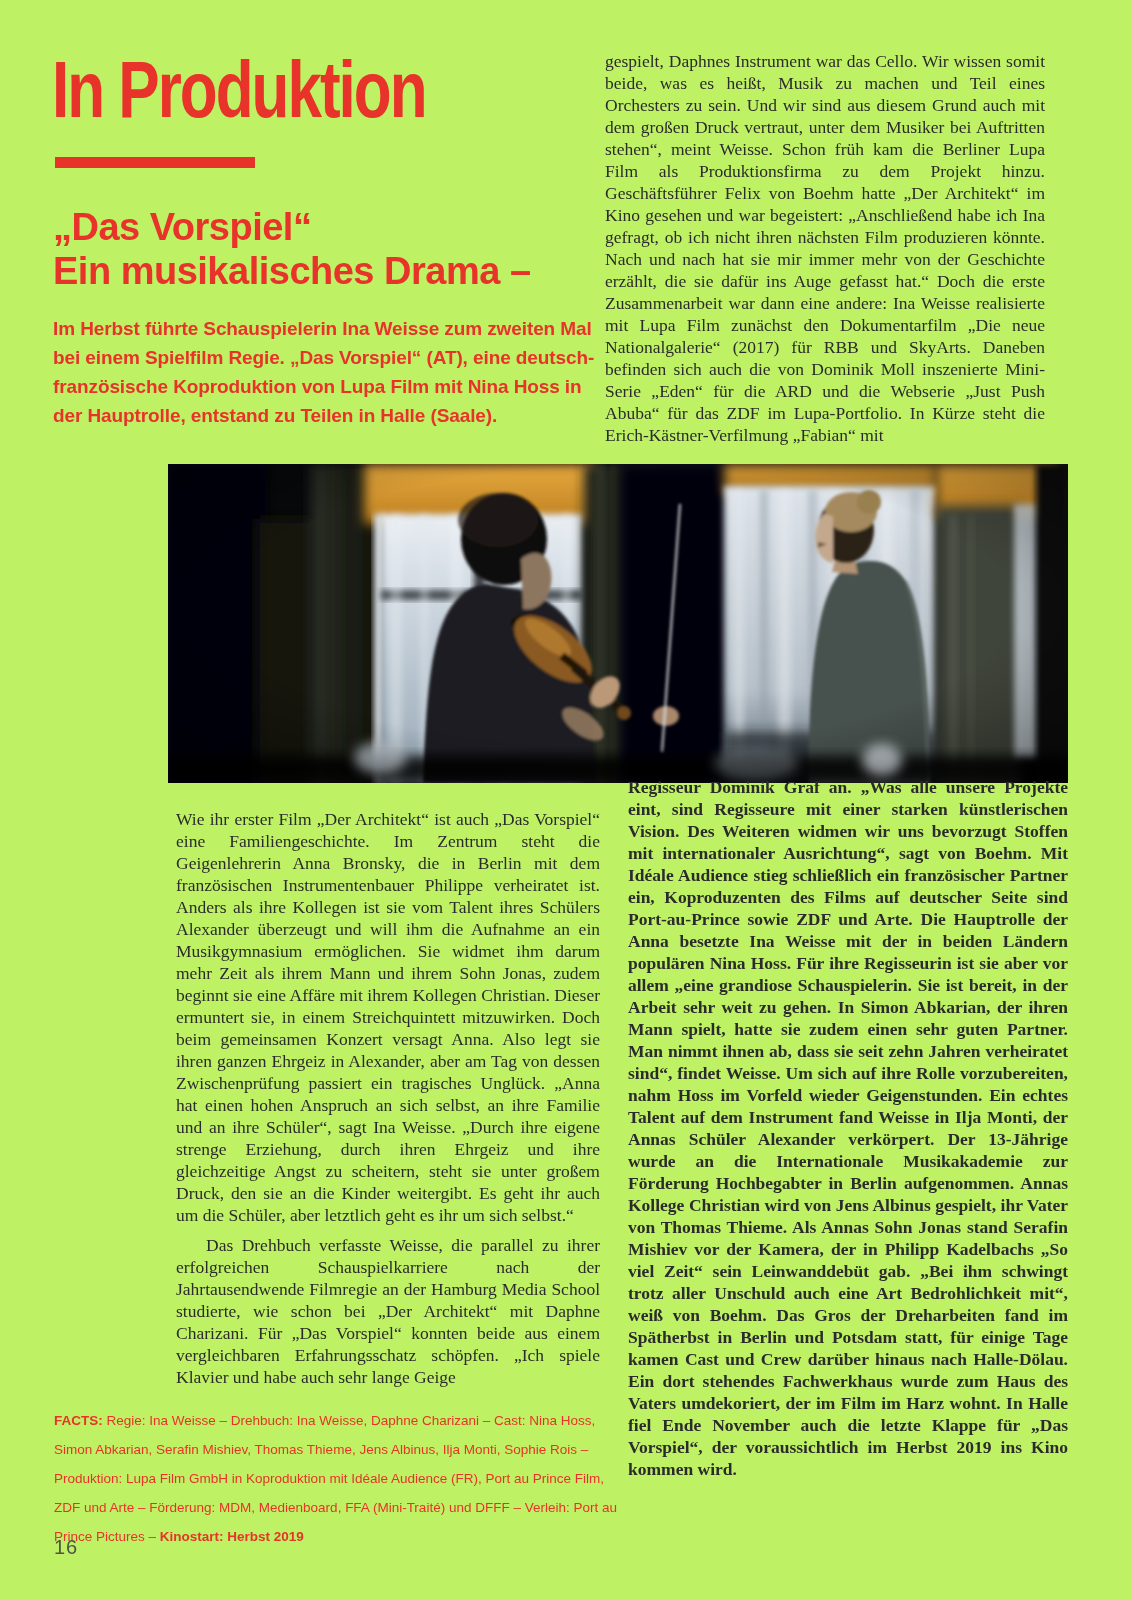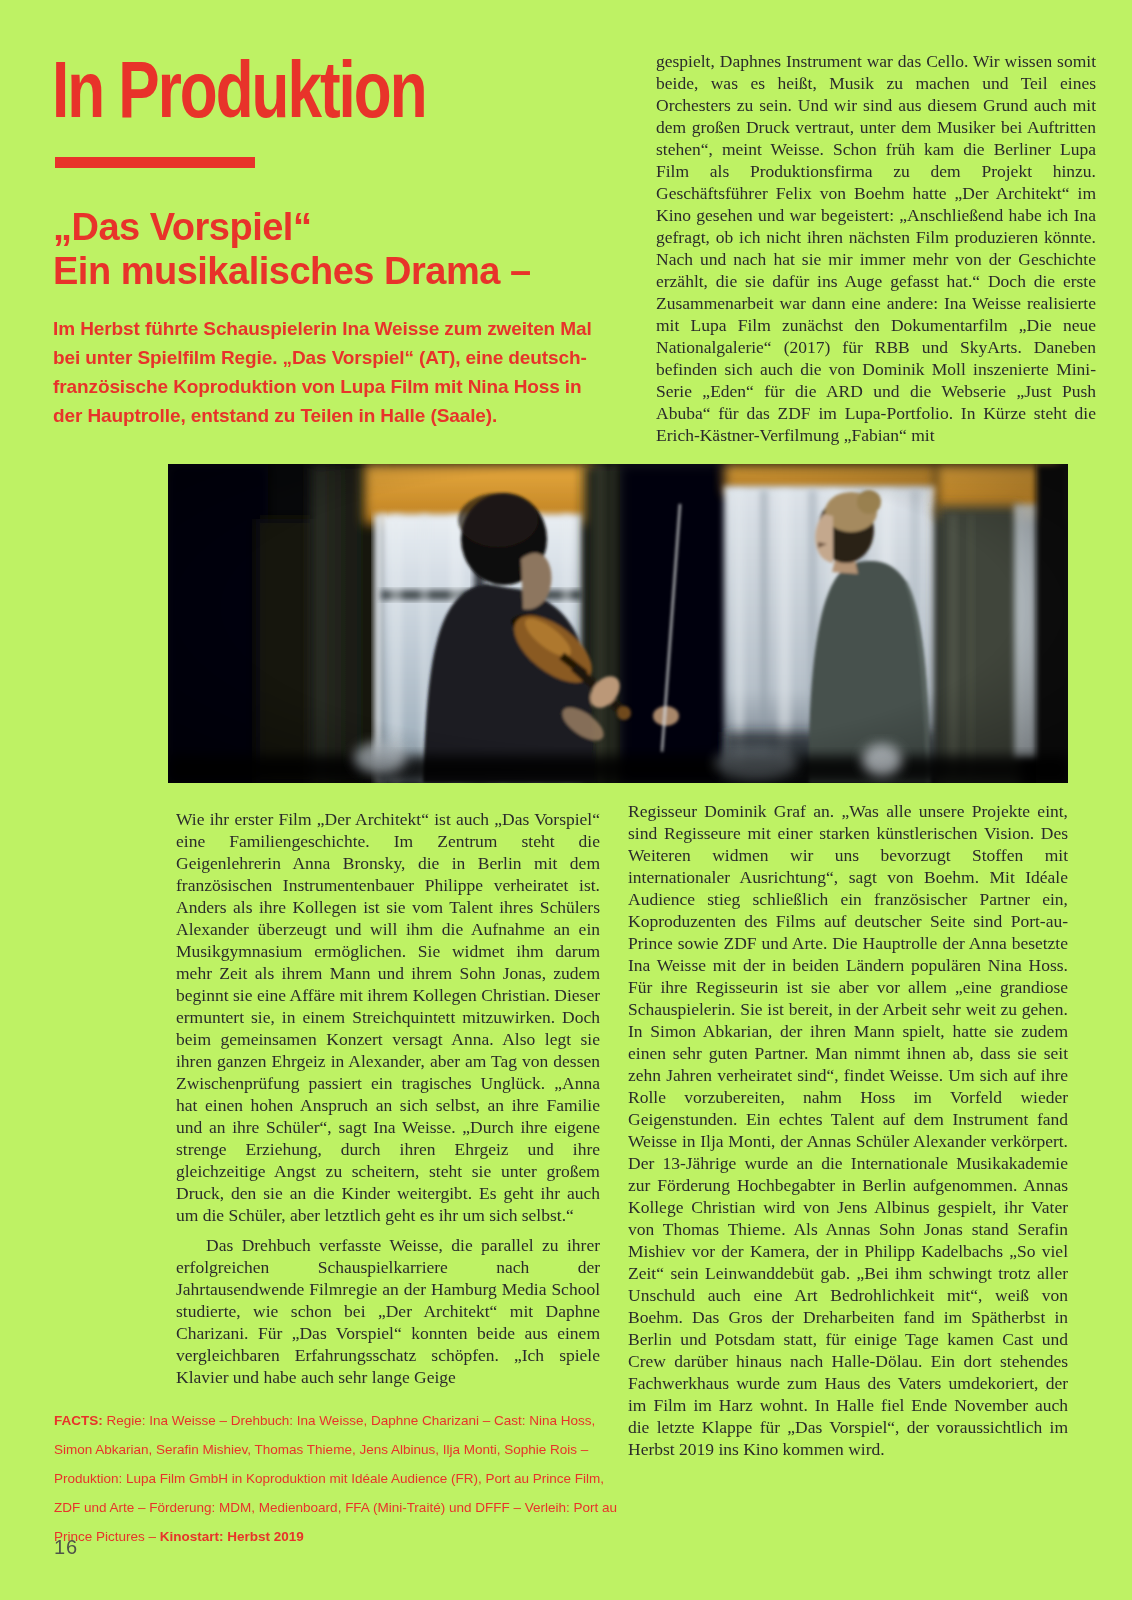--- a/index.html
+++ b/index.html
@@ -40,23 +40,23 @@
   }
 
   
   .bodycol{
     font-family:"Liberation Serif",serif;
     color:var(--bodytext);
     font-size:17.5px;line-height:22px;
     text-align:justify;
     hyphens:auto;-webkit-hyphens:auto;
   }
-  #col-right-top{left:656px;top:50px;width:440px;}
+  #col-right-top{left:605px;top:50px;width:440px;}
   #col-left-bottom{left:168px;top:800px;width:440px;}
-  #col-right-bottom{left:628px;top:800px;width:440px;}
+  #col-right-bottom{left:628px;top:776px;width:440px;font-weight:bold;}
   #col-left-bottom p{margin:8px;}
   #col-left-bottom p.indent{text-indent:30px;}
 
   
   #photo{
     left:168px;top:464px;width:900px;height:319px;
     background:#07090b;overflow:hidden;
   }
   #photo svg{display:block;}
 
@@ -81,21 +81,21 @@
 <div id="page">
 
   <div id="section-title" class="abs">In Produktion</div>
   <div id="title-rule" class="abs"></div>
 
   <div id="headline" class="abs">
     <div>„Das Vorspiel“</div>
     <div>Ein musikalisches Drama –</div>
   </div>
 
-  <div id="standfirst" class="abs">Im Herbst führte Schauspielerin Ina Weisse zum zweiten Mal bei unter Spielfilm Regie. „Das Vorspiel“ (AT), eine deutsch-französische Koproduktion von Lupa Film mit Nina Hoss in der Hauptrolle, entstand zu Teilen in Halle (Saale).</div>
+  <div id="standfirst" class="abs">Im Herbst führte Schauspielerin Ina Weisse zum zweiten Mal bei einem Spielfilm Regie. „Das Vorspiel“ (AT), eine deutsch-französische Koproduktion von Lupa Film mit Nina Hoss in der Hauptrolle, entstand zu Teilen in Halle (Saale).</div>
 
   <div id="col-right-top" class="abs bodycol">gespielt, Daphnes Instrument war das Cello. Wir wissen somit beide, was es heißt, Musik zu machen und Teil eines Orchesters zu sein. Und wir sind aus diesem Grund auch mit dem großen Druck vertraut, unter dem Musiker bei Auftritten stehen“, meint Weisse. Schon früh kam die Berliner Lupa Film als Produktionsfirma zu dem Projekt hinzu. Geschäftsführer Felix von Boehm hatte „Der Architekt“ im Kino gesehen und war begeistert: „Anschließend habe ich Ina gefragt, ob ich nicht ihren nächsten Film produzieren könnte. Nach und nach hat sie mir immer mehr von der Geschichte erzählt, die sie dafür ins Auge gefasst hat.“ Doch die erste Zusammenarbeit war dann eine andere: Ina Weisse realisierte mit Lupa Film zunächst den Dokumentarfilm „Die neue Nationalgalerie“ (2017) für RBB und SkyArts. Daneben befinden sich auch die von Dominik Moll inszenierte Mini-Serie „Eden“ für die ARD und die Webserie „Just Push Abuba“ für das ZDF im Lupa-Portfolio. In Kürze steht die Erich-Kästner-Verfilmung „Fabian“ mit</div>
 
   <div id="photo" class="abs">
     <svg width="900" height="319" viewBox="0 0 900 319">
       <defs>
         <filter id="b6" x="-30%" y="-30%" width="160%" height="160%">
             <feGaussianBlur stdDeviation="6"></feGaussianBlur>
           </filter>
         <filter id="b3" x="-30%" y="-30%" width="160%" height="160%">

